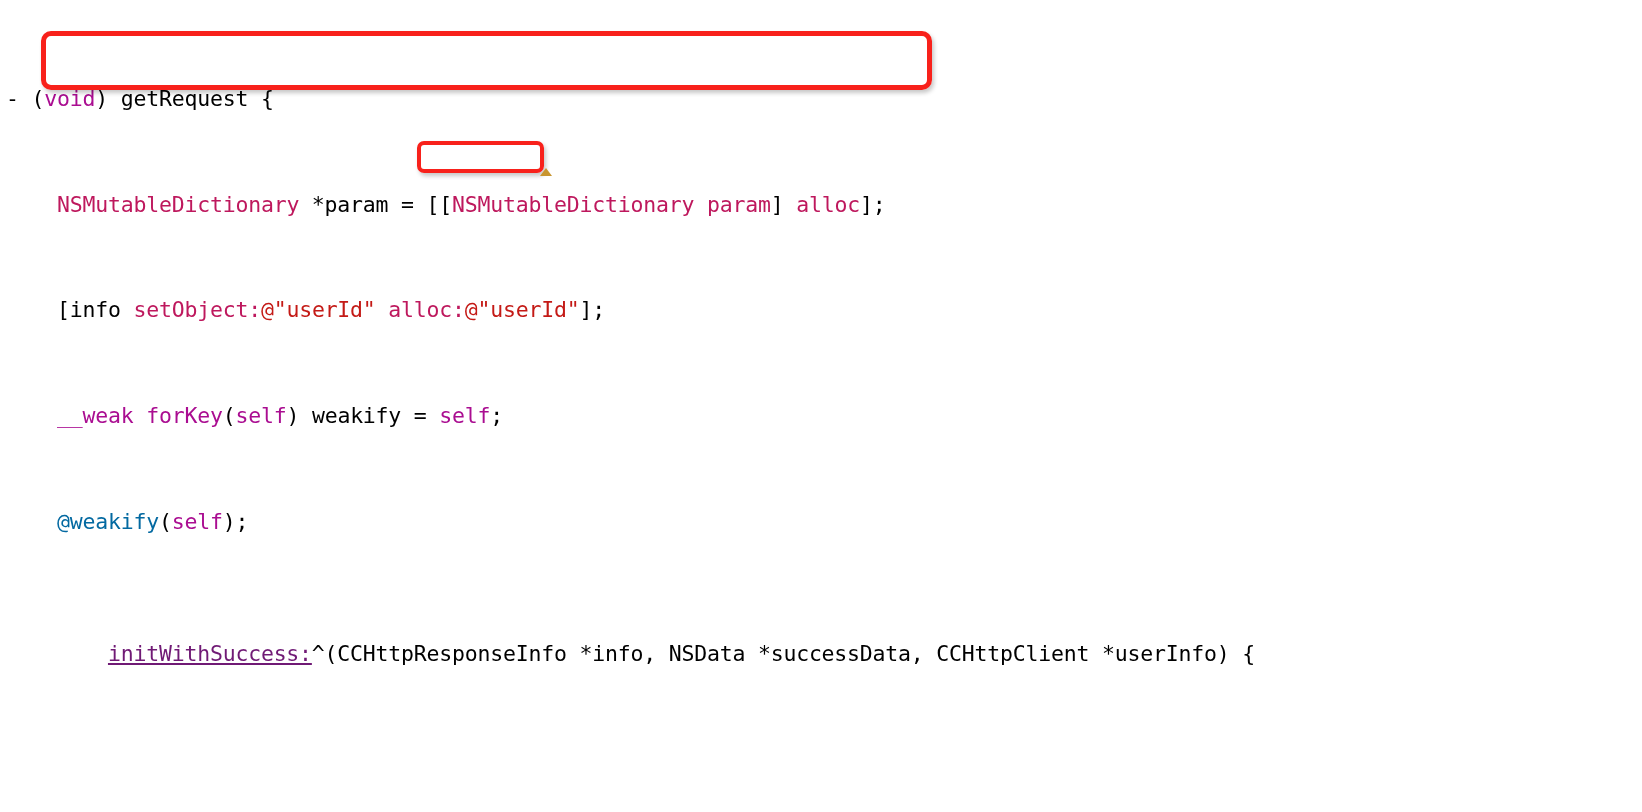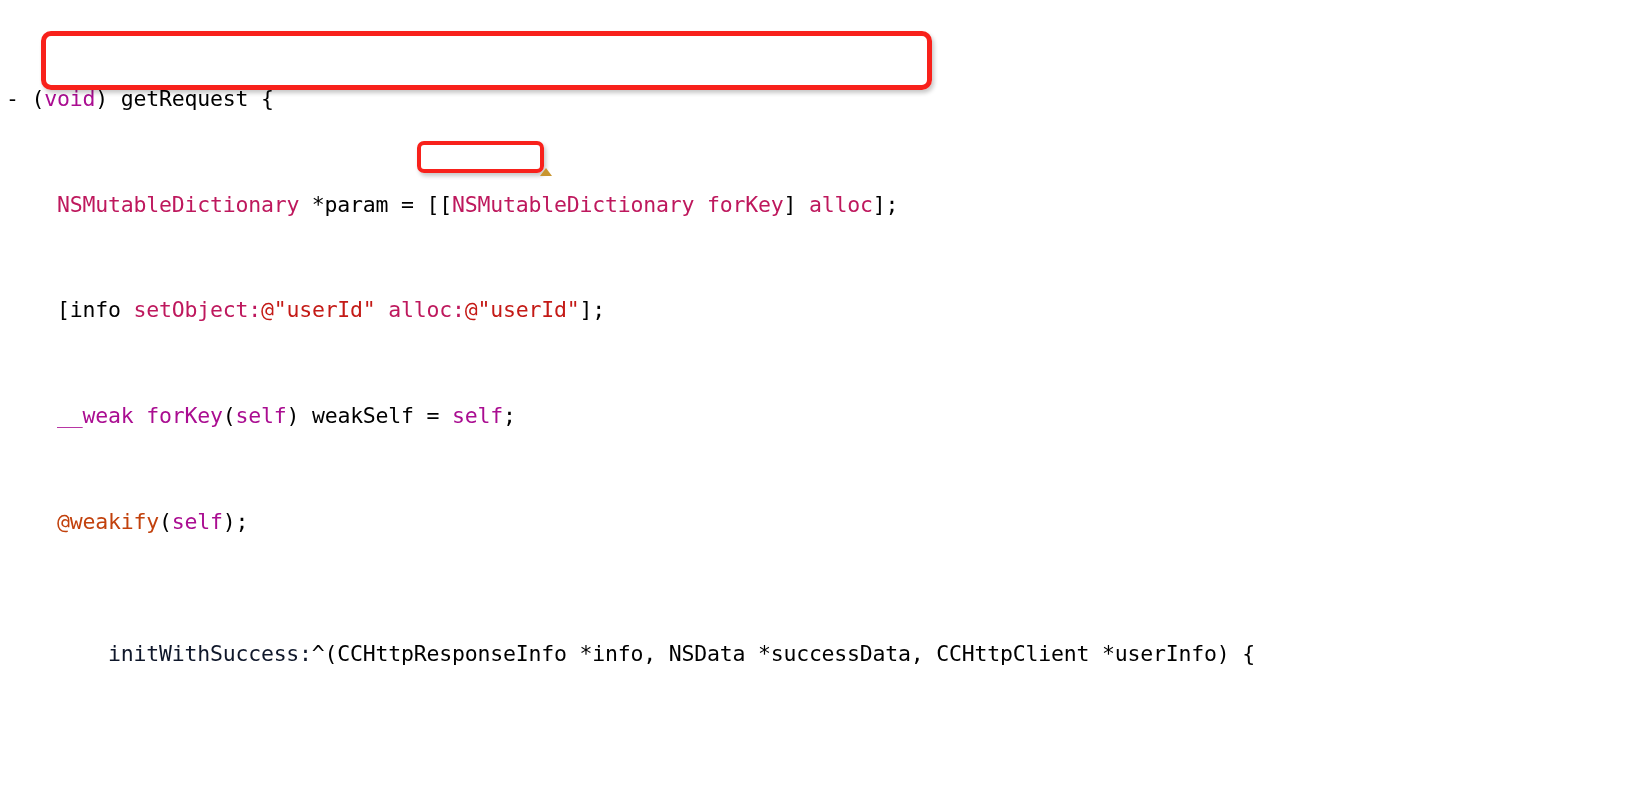--- a/index.html
+++ b/index.html
@@ -38,22 +38,22 @@
     color: #000000;
     -webkit-font-smoothing: antialiased;
   }
 
   .ln { display: block; height: 26.4px; }
 
   
   .kw      { color: #aa0d91; }            
   .type    { color: #be185d; }            
   .str     { color: #c41a16; }            
-  .macro   { color: #c2410c; }            
-  .link    { color: #0f172a; }  
+  .macro   { color: #0369a1; }            
+  .link    { color: #701a75; text-decoration: underline; }  
   .plain   { color: #000000; }
 
   
   .redbox {
     position: absolute;
     border: 5px solid #f8211b;
     border-radius: 10px;
     box-sizing: border-box;
     pointer-events: none;
     box-shadow: 2px 3px 4px rgba(0,0,0,0.22);
@@ -89,25 +89,25 @@
 </style>
 </head>
 <body>
 
 <div id="editor">
 
   <div class="code">
 
     <span class="ln"><span class="plain">- (</span><span class="kw">void</span><span class="plain">) getRequest {</span></span>
 
-    <span class="ln"><span class="plain">    </span><span class="type">NSMutableDictionary</span><span class="plain"> *param = [[</span><span class="type">NSMutableDictionary</span><span class="plain"> </span><span class="type">forKey</span><span class="plain">] </span><span class="type">alloc</span><span class="plain">];</span></span>
+    <span class="ln"><span class="plain">    </span><span class="type">NSMutableDictionary</span><span class="plain"> *param = [[</span><span class="type">NSMutableDictionary</span><span class="plain"> </span><span class="type">param</span><span class="plain">] </span><span class="type">alloc</span><span class="plain">];</span></span>
 
     <span class="ln"><span class="plain">    [info </span><span class="type">setObject:</span><span class="str">@"userId"</span><span class="plain"> </span><span class="type">alloc:</span><span class="str">@"userId"</span><span class="plain">];</span></span>
 
-    <span class="ln"><span class="plain">    </span><span class="kw">__weak forKey</span><span class="plain">(</span><span class="kw">self</span><span class="plain">) weakSelf = </span><span class="kw">self</span><span class="plain">;</span></span>
+    <span class="ln"><span class="plain">    </span><span class="kw">__weak forKey</span><span class="plain">(</span><span class="kw">self</span><span class="plain">) weakify = </span><span class="kw">self</span><span class="plain">;</span></span>
 
     <span class="ln"><span class="plain">    </span><span class="macro">@weakify</span><span class="plain">(</span><span class="kw">self</span><span class="plain">);</span></span>
 
 
     <span class="ln"><span class="plain">        </span><span class="link">initWithSuccess:</span><span class="plain">^(CCHttpResponseInfo *info, NSData *successData, CCHttpClient *userInfo) {</span></span>
 
     
 
     
 

